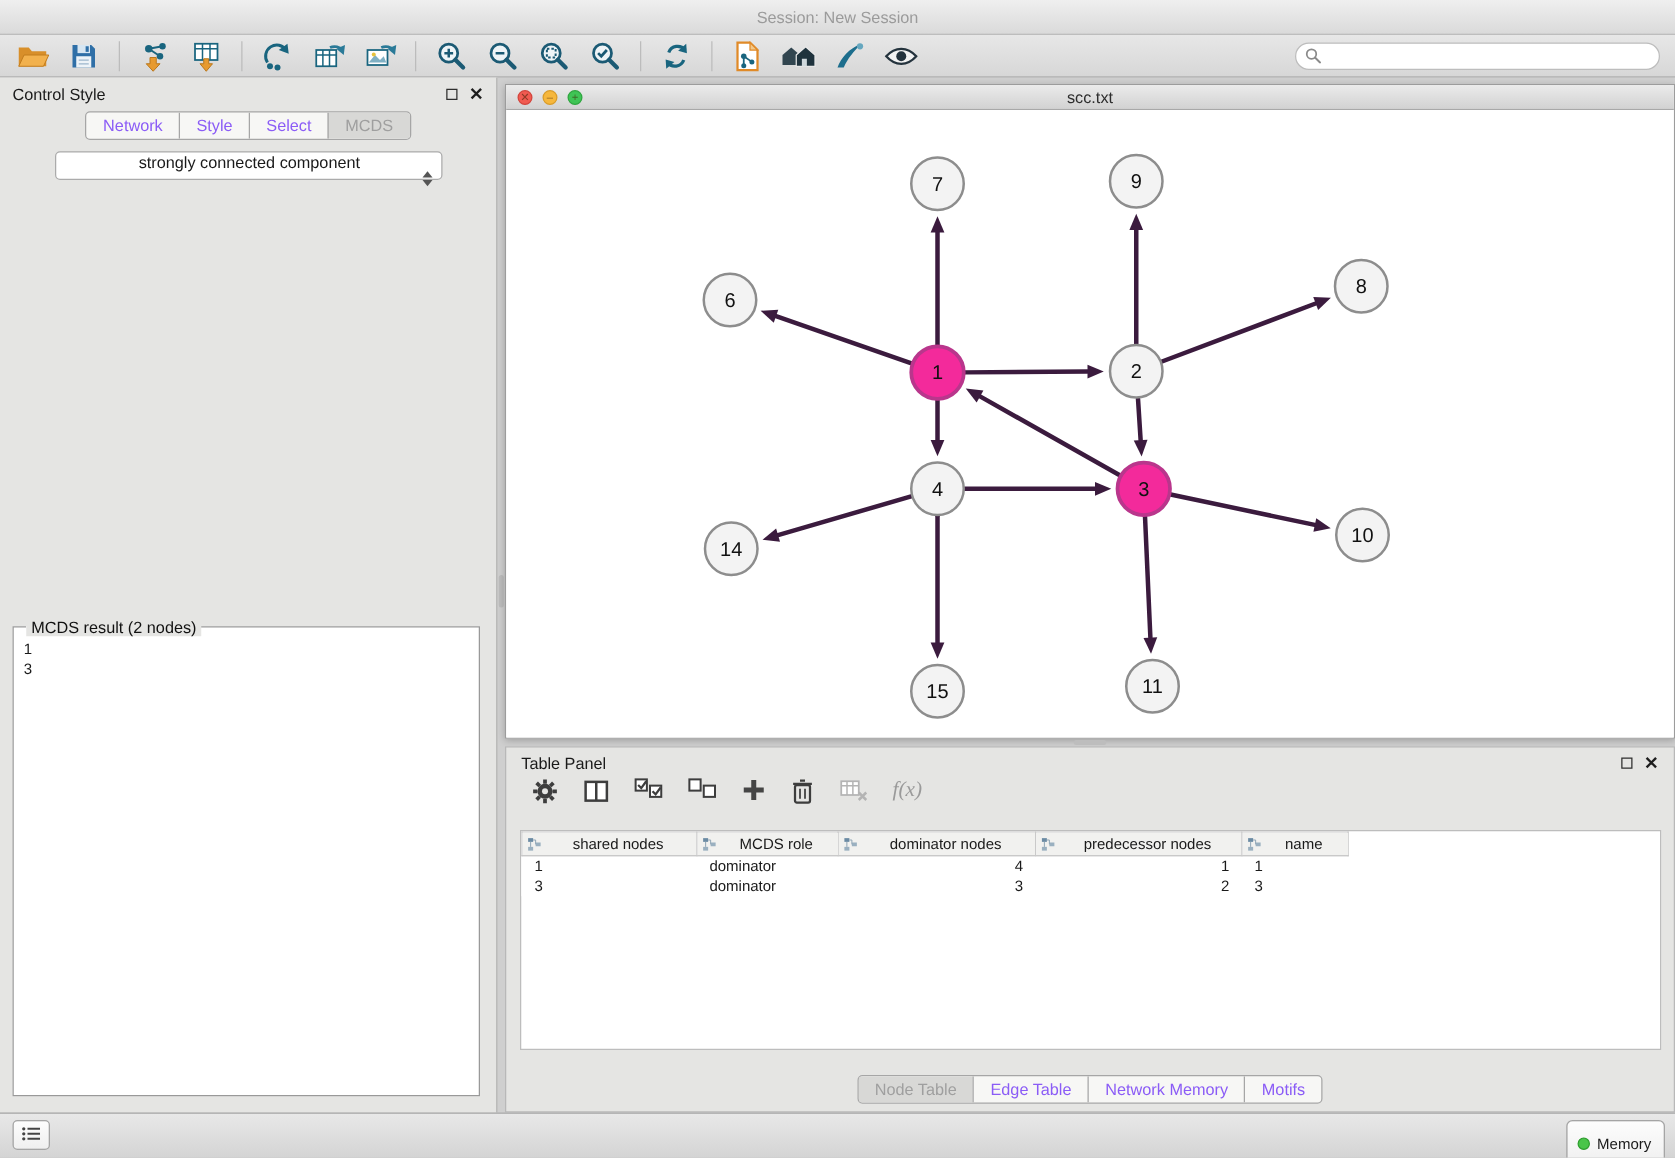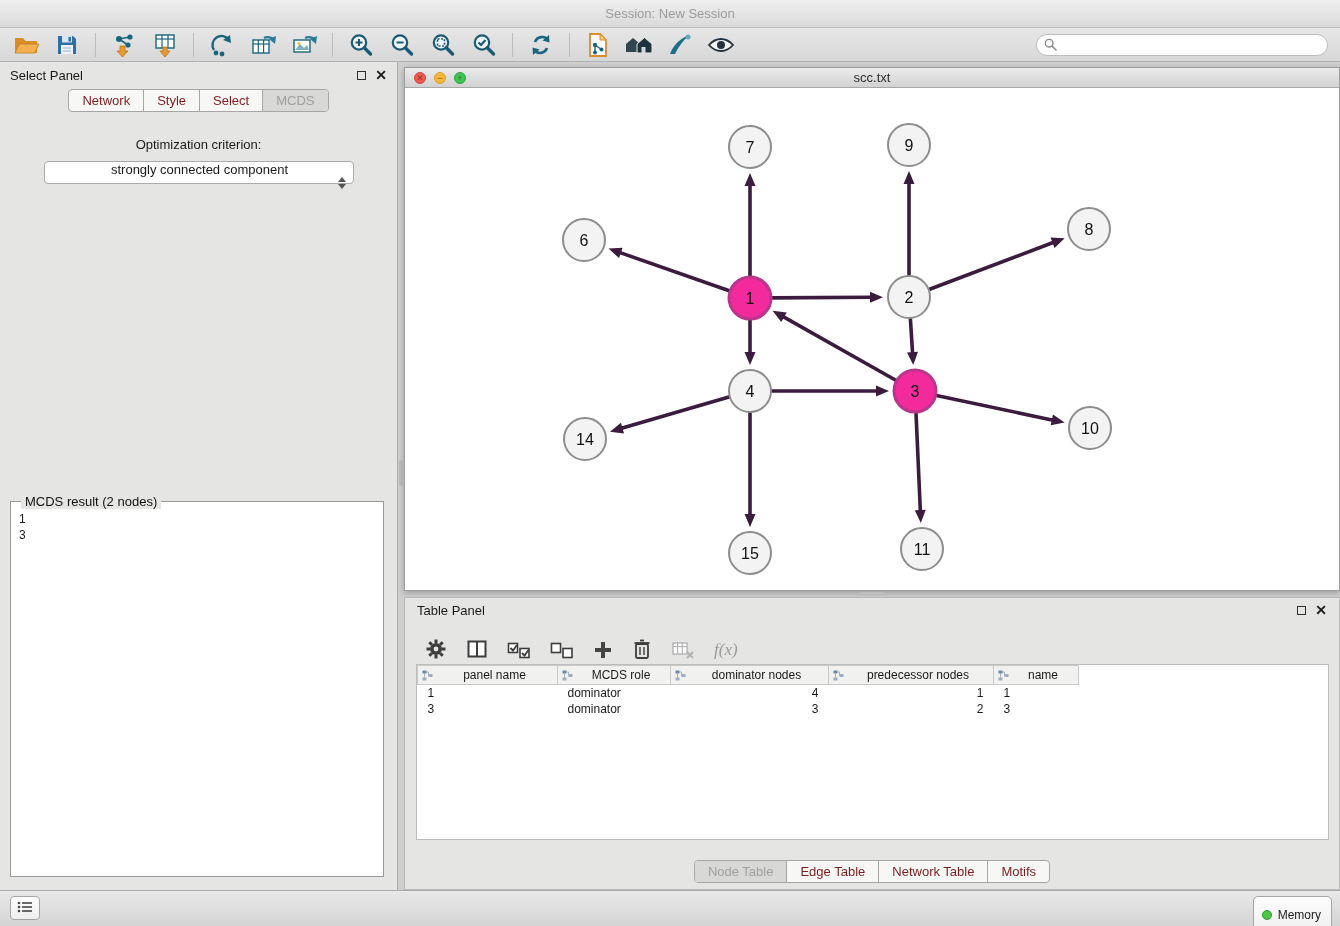--- a/index.html
+++ b/index.html
@@ -27,21 +27,21 @@
   
   .control-panel { position:absolute; left:0; top:62px; width:398px; height:828px;
     background:#e5e5e3; border-right:1px solid #adadad; }
   .panel-header { height:26px; display:flex; align-items:center; padding:0 10px; font-size:13px; }
   .panel-controls { margin-left:auto; display:flex; gap:9px; align-items:center; }
   .float-btn { width:9px; height:9px; border:1.5px solid #2e2e2e; cursor:pointer; }
   .close-btn { font-weight:bold; font-size:14px; color:#1d1d1d; line-height:12px; cursor:pointer; }
   .seg-wrap { text-align:center; margin-top:1px; }
   .seg { display:inline-flex; border:1px solid #a6a6a6; border-radius:4px; overflow:hidden;
     background:#f7f7f5; vertical-align:middle; }
-  .seg-tab { padding:3px 13px; font-size:13px; border-left:1px solid #a6a6a6; cursor:pointer; color:#7f1d1d; white-space:nowrap; }
+  .seg-tab { padding:3px 13px; font-size:13px; border-left:1px solid #a6a6a6; cursor:pointer; color:#8b5cf6; white-space:nowrap; }
   .seg-tab:first-child { border-left:none; }
   .seg-tab.selected { background:#d8d8d6; color:#9f9f9f; }
   .opt-label { text-align:center; margin-top:25px; font-size:13px; }
   .combo { margin:9px auto 0; width:310px; height:23px; background:#fff; border:1px solid #ababab;
     border-radius:4px; display:flex; align-items:center; padding:0 7px 0 9px; font-size:13px; cursor:pointer;flex-direction:column; }
   .combo-arrows { margin-left:auto; display:flex; flex-direction:column; gap:2px; }
   .tri-up { width:0; height:0; border-left:4px solid transparent; border-right:4px solid transparent; border-bottom:5px solid #555; }
   .tri-down { width:0; height:0; border-left:4px solid transparent; border-right:4px solid transparent; border-top:5px solid #555; }
   .btn-row { display:flex; justify-content:center; gap:14px; margin-top:11px; }
   .btn { background:linear-gradient(#ffffff,#f0f0ee); border:1px solid #a9a9a9; border-radius:4px;
@@ -64,21 +64,21 @@
   .tl { width:12px; height:12px; border-radius:50%; font-size:9px; line-height:11px; text-align:center;
     color:rgba(60,30,0,.55); cursor:pointer; }
   .tl-red { background:#f15b51; border:1px solid #d3443c; }
   .tl-yellow { background:#f6b73c; border:1px solid #d99c28; }
   .tl-green { background:#3fc455; border:1px solid #2ea63f; }
   .net-canvas { display:block; background:#fff; }
   
   .table-panel { position:absolute; left:404px; top:597px; width:936px; height:293px;
     background:#e5e5e3; border:1px solid #b8b8b8; }
   .tp-header { height:24px; display:flex; align-items:center; padding:0 12px; font-size:13px; }
-  .tp-toolbar { height:38px; display:flex; align-items:flex-end; padding-left:20px; gap:19px; }
+  .tp-toolbar { height:38px; display:flex; align-items:flex-start; padding-left:20px; gap:19px; }
   .tpi { display:flex; align-items:center; justify-content:center; cursor:pointer; }
   .fx { font-family:"Liberation Serif", serif; font-style:italic; color:#9a9a9a; font-size:17px; cursor:default; }
   .tp-tablewrap { margin:4px 10px 0 11px; background:#fff; border:1px solid #bdbdbd; height:176px; overflow:hidden; }
   .ttable { border-collapse:collapse; table-layout:fixed; background:#fff; width:661px; }
   .ttable th { background:#f1f1ef; border:1px solid #c9c9c9; font-weight:normal; font-size:12px;
     height:19px; position:relative; padding:0 4px 0 18px; text-align:center; overflow:hidden; white-space:nowrap; cursor:pointer; }
   .col-ic { position:absolute; left:4px; top:4px; }
   .ttable td { font-size:12px; height:16px; padding:0 10px; white-space:nowrap; border:none; }
   .table-tabs { position:absolute; bottom:6px; left:0; right:0; text-align:center; }
   
@@ -240,35 +240,34 @@
           <circle cx="5.2" cy="5.2" r="3.8" fill="none" stroke="#8a8a8a" stroke-width="1.4"></circle>
           <line x1="8" y1="8" x2="12" y2="12" stroke="#8a8a8a" stroke-width="1.6" stroke-linecap="round"></line>
         </svg>
     </span>
     <input class="search-input" value="" placeholder="" style="">
   </span>
 </div>
 
 <div class="control-panel">
   <div class="panel-header">
-    <span>Select Panel</span>
+    <span>Control Style</span>
     <span class="panel-controls">
       <span class="float-btn"></span>
       <span class="close-btn">✕</span>
     </span>
   </div>
   <div class="seg-wrap">
     <div class="seg">
       <div class="seg-tab">Network</div>
       <div class="seg-tab">Style</div>
       <div class="seg-tab">Select</div>
       <div class="seg-tab selected">MCDS</div>
     </div>
   </div>
-  <div class="opt-label">Optimization criterion:</div>
   <div class="combo">
     <span>strongly connected component</span>
     <span class="combo-arrows">
       <span class="tri-up"></span>
         <span class="tri-down"></span>
     </span>
   </div>
   <fieldset class="result-box">
     <legend>MCDS result (2 nodes)</legend>
     <div class="result-lines">
@@ -428,21 +427,21 @@
           <col style="width:165px">
           <col style="width:85px">
         </colgroup>
       <thead>
         <tr>
           <th><span class="col-ic"><svg width="11" height="11" viewBox="0 0 11 11">
                   <rect x="0.5" y="0.5" width="4" height="3" fill="#6b8ba4"></rect>
                   <rect x="6.5" y="4" width="4" height="3" fill="#9ab0c0"></rect>
                   <rect x="0.5" y="7.5" width="4" height="3" fill="#9ab0c0"></rect>
                   <path d="M2.5 3.5v4M4.5 2h2v3.5" fill="none" stroke="#8fa5b5" stroke-width="0.8"></path>
-                </svg></span><span>panel name</span></th>
+                </svg></span><span>shared nodes</span></th>
           <th><span class="col-ic"><svg width="11" height="11" viewBox="0 0 11 11">
                   <rect x="0.5" y="0.5" width="4" height="3" fill="#6b8ba4"></rect>
                   <rect x="6.5" y="4" width="4" height="3" fill="#9ab0c0"></rect>
                   <rect x="0.5" y="7.5" width="4" height="3" fill="#9ab0c0"></rect>
                   <path d="M2.5 3.5v4M4.5 2h2v3.5" fill="none" stroke="#8fa5b5" stroke-width="0.8"></path>
                 </svg></span><span>MCDS role</span></th>
           <th><span class="col-ic"><svg width="11" height="11" viewBox="0 0 11 11">
                   <rect x="0.5" y="0.5" width="4" height="3" fill="#6b8ba4"></rect>
                   <rect x="6.5" y="4" width="4" height="3" fill="#9ab0c0"></rect>
                   <rect x="0.5" y="7.5" width="4" height="3" fill="#9ab0c0"></rect>
@@ -477,21 +476,21 @@
             <td style="text-align: right;">2</td>
             <td style="text-align: left;">3</td>
           </tr>
         </tbody>
     </table>
   </div>
   <div class="table-tabs">
     <div class="seg">
       <div class="seg-tab selected">Node Table</div>
       <div class="seg-tab">Edge Table</div>
-      <div class="seg-tab">Network Table</div>
+      <div class="seg-tab">Network Memory</div>
       <div class="seg-tab">Motifs</div>
     </div>
   </div>
 </div>
 
 <div class="statusbar">
   <span class="status-left-btn">
     <span>
       <svg width="16" height="12" viewBox="0 0 16 12">
           <circle cx="2" cy="2" r="1.3" fill="#444"></circle>

